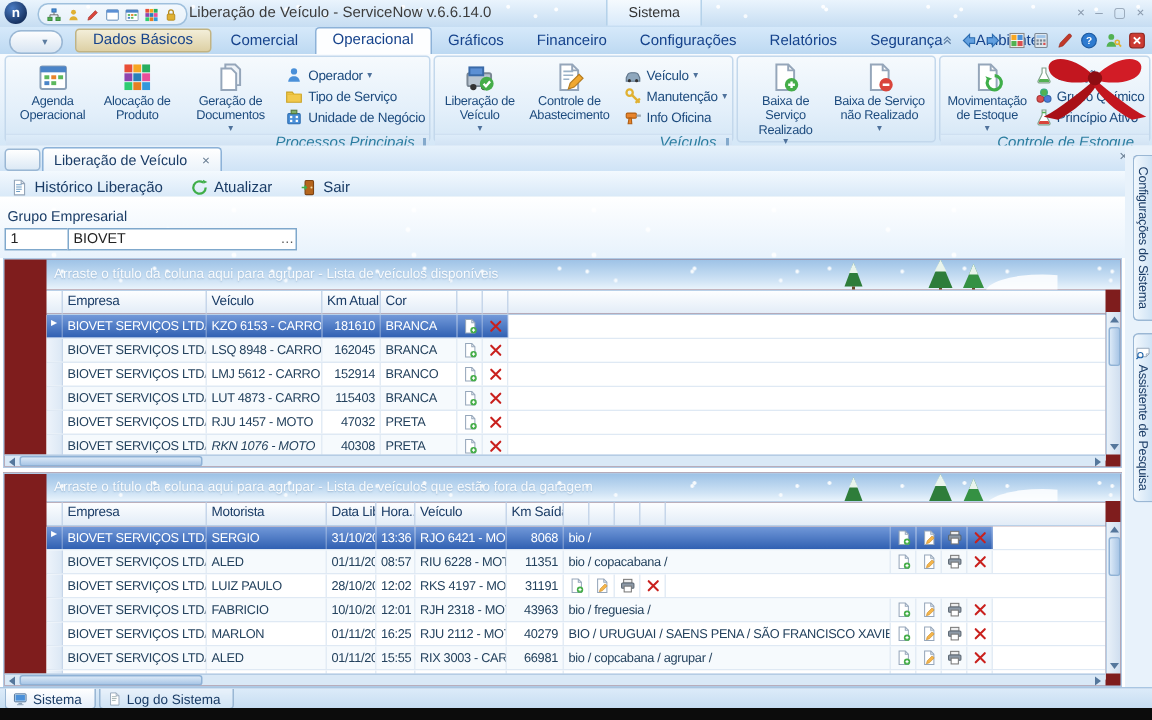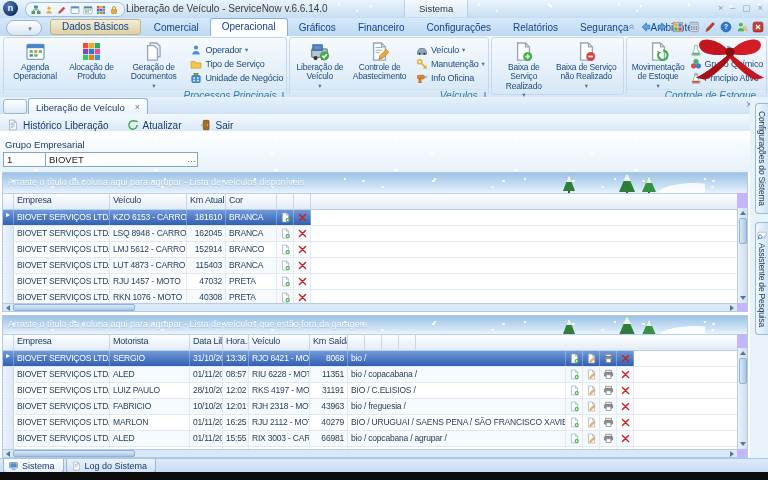--- a/index.html
+++ b/index.html
@@ -102,21 +102,21 @@
   .flabel{position:absolute;left:5px;top:8px;font-size:9.5px;color:#1a3c66;}
   .fcode{position:absolute;left:3px;top:21px;width:36px;height:13px;border:1px solid #7fa8cc;
     font-family:inherit;font-size:9.5px;padding:0 3px;color:#222;background:#fff;}
   .fname-wrap{position:absolute;left:45px;top:21px;width:153px;height:15px;}
   .fname{position:absolute;inset:0;border:1px solid #7fa8cc;font-family:inherit;font-size:9.5px;
     padding:0 16px 0 3px;color:#222;background:#fff;width:100%;height:100%;box-sizing:border-box;}
   .browse{position:absolute;right:2px;top:1px;font-size:9px;color:#555;line-height:12px;}
 
   
   .grid{position:absolute;left:2px;width:746px;border:1px solid #b0c9e4;box-sizing:border-box;
-    background:#c4b5fd;}
+    background:#7f1d1d;padding-left:28px;}
   .g1{top:172px;height:140px;}
   .g2{top:315px;height:143px;}
   .gbar{position:relative;overflow:hidden;
     background:
       radial-gradient(circle at 15% 40%,rgba(255,255,255,.9) 1px,transparent 1.5px),
       radial-gradient(circle at 45% 70%,rgba(255,255,255,.8) 1px,transparent 1.5px),
       radial-gradient(circle at 80% 30%,rgba(255,255,255,.9) 1px,transparent 1.5px),
       linear-gradient(180deg,#9dc2e6,#cfe3f5 70%,#eaf4fc);
     background-size:70px 20px,110px 20px,90px 20px,100% 100%;}
   .g1 .gbar{height:20px;}
@@ -779,21 +779,21 @@
               <svg viewBox="0 0 16 16" xmlns="http://www.w3.org/2000/svg">
                 <path d="M3.6 3.6l8.8 8.8M12.4 3.6l-8.8 8.8" stroke="#c9201d" stroke-width="2" stroke-linecap="round"></path>
               </svg>
             </span>
           </div>
           <div class="gc fill"></div>
         </div>
         <div class="grow">
           <div class="gc ind"></div>
           <div class="gc" style="width: 96px;">BIOVET SERVIÇOS LTDA EPP</div>
-          <div class="gc" style="width: 77px;">RKN 1076 - MOTO</div>
+          <div class="gc" style="width: 77px; font-style: italic;">RKN 1076 - MOTO</div>
           <div class="gc r" style="width: 39px;">40308</div>
           <div class="gc" style="width: 51px;">PRETA</div>
           <div class="gc act">
             <span class="icon">
               <svg viewBox="0 0 16 16" xmlns="http://www.w3.org/2000/svg">
                 <path d="M3.5 1.5h6l3 3v10h-9z" fill="#fff" stroke="#95a6ba"></path>
                 <path d="M9.5 1.5v3h3" fill="none" stroke="#95a6ba"></path>
                 <circle cx="11.2" cy="11.8" r="3.1" fill="#45ad49"></circle>
                 <path d="M11.2 10.3v3M9.7 11.8h3" stroke="#fff" stroke-width="1.1"></path>
               </svg>
@@ -955,21 +955,20 @@
           <div class="gc fill"></div>
         </div>
         <div class="grow">
           <div class="gc ind"></div>
           <div class="gc" style="width: 96px;">BIOVET SERVIÇOS LTDA EPP</div>
           <div class="gc" style="width: 80px;">LUIZ PAULO</div>
           <div class="gc" style="width: 33px;">28/10/2022</div>
           <div class="gc" style="width: 26px;">12:02</div>
           <div class="gc" style="width: 61px;">RKS 4197 - MOTO</div>
           <div class="gc r" style="width: 38px;">31191</div>
-          <div class="gc" style="width: 218px;">BIO / C.ELISIOS /</div>
           <div class="gc act">
             <span class="icon">
               <svg viewBox="0 0 16 16" xmlns="http://www.w3.org/2000/svg">
                 <path d="M3.5 1.5h6l3 3v10h-9z" fill="#fff" stroke="#95a6ba"></path>
                 <path d="M9.5 1.5v3h3" fill="none" stroke="#95a6ba"></path>
                 <circle cx="11.2" cy="11.8" r="3.1" fill="#45ad49"></circle>
                 <path d="M11.2 10.3v3M9.7 11.8h3" stroke="#fff" stroke-width="1.1"></path>
               </svg>
             </span>
           </div>

